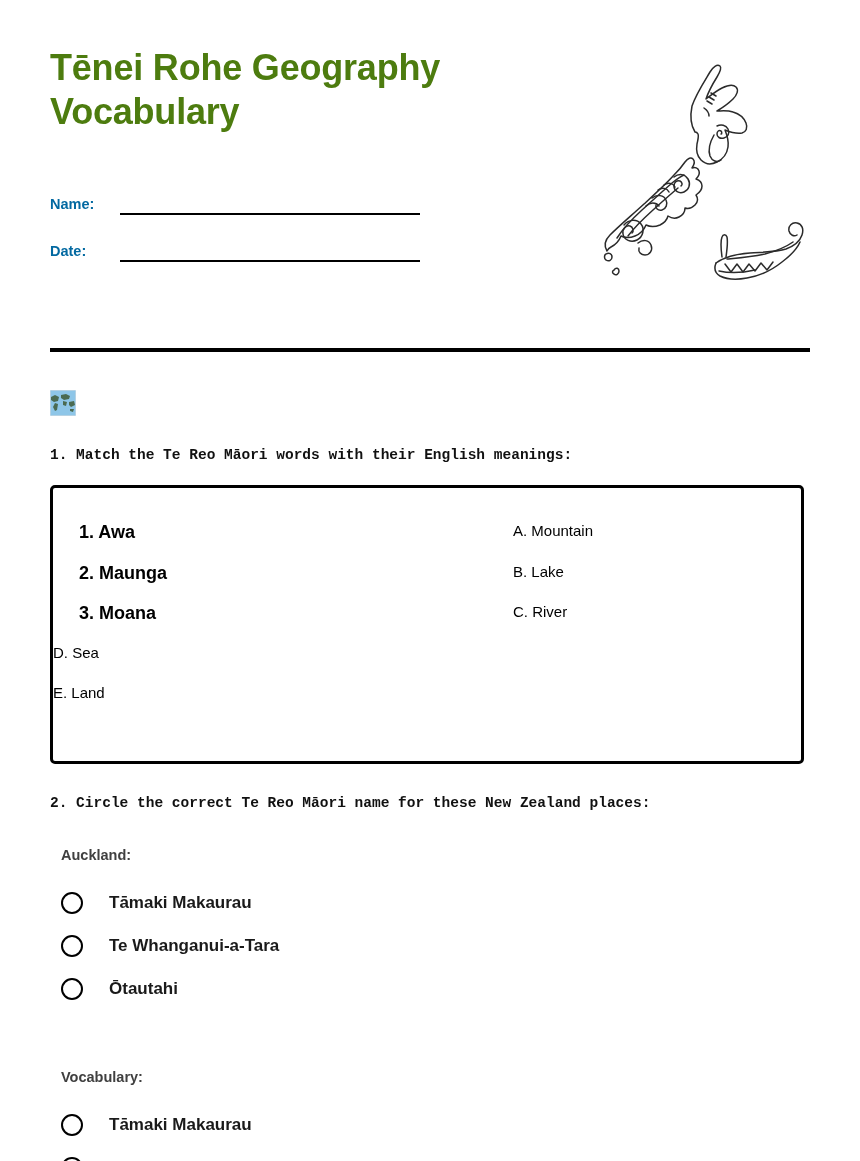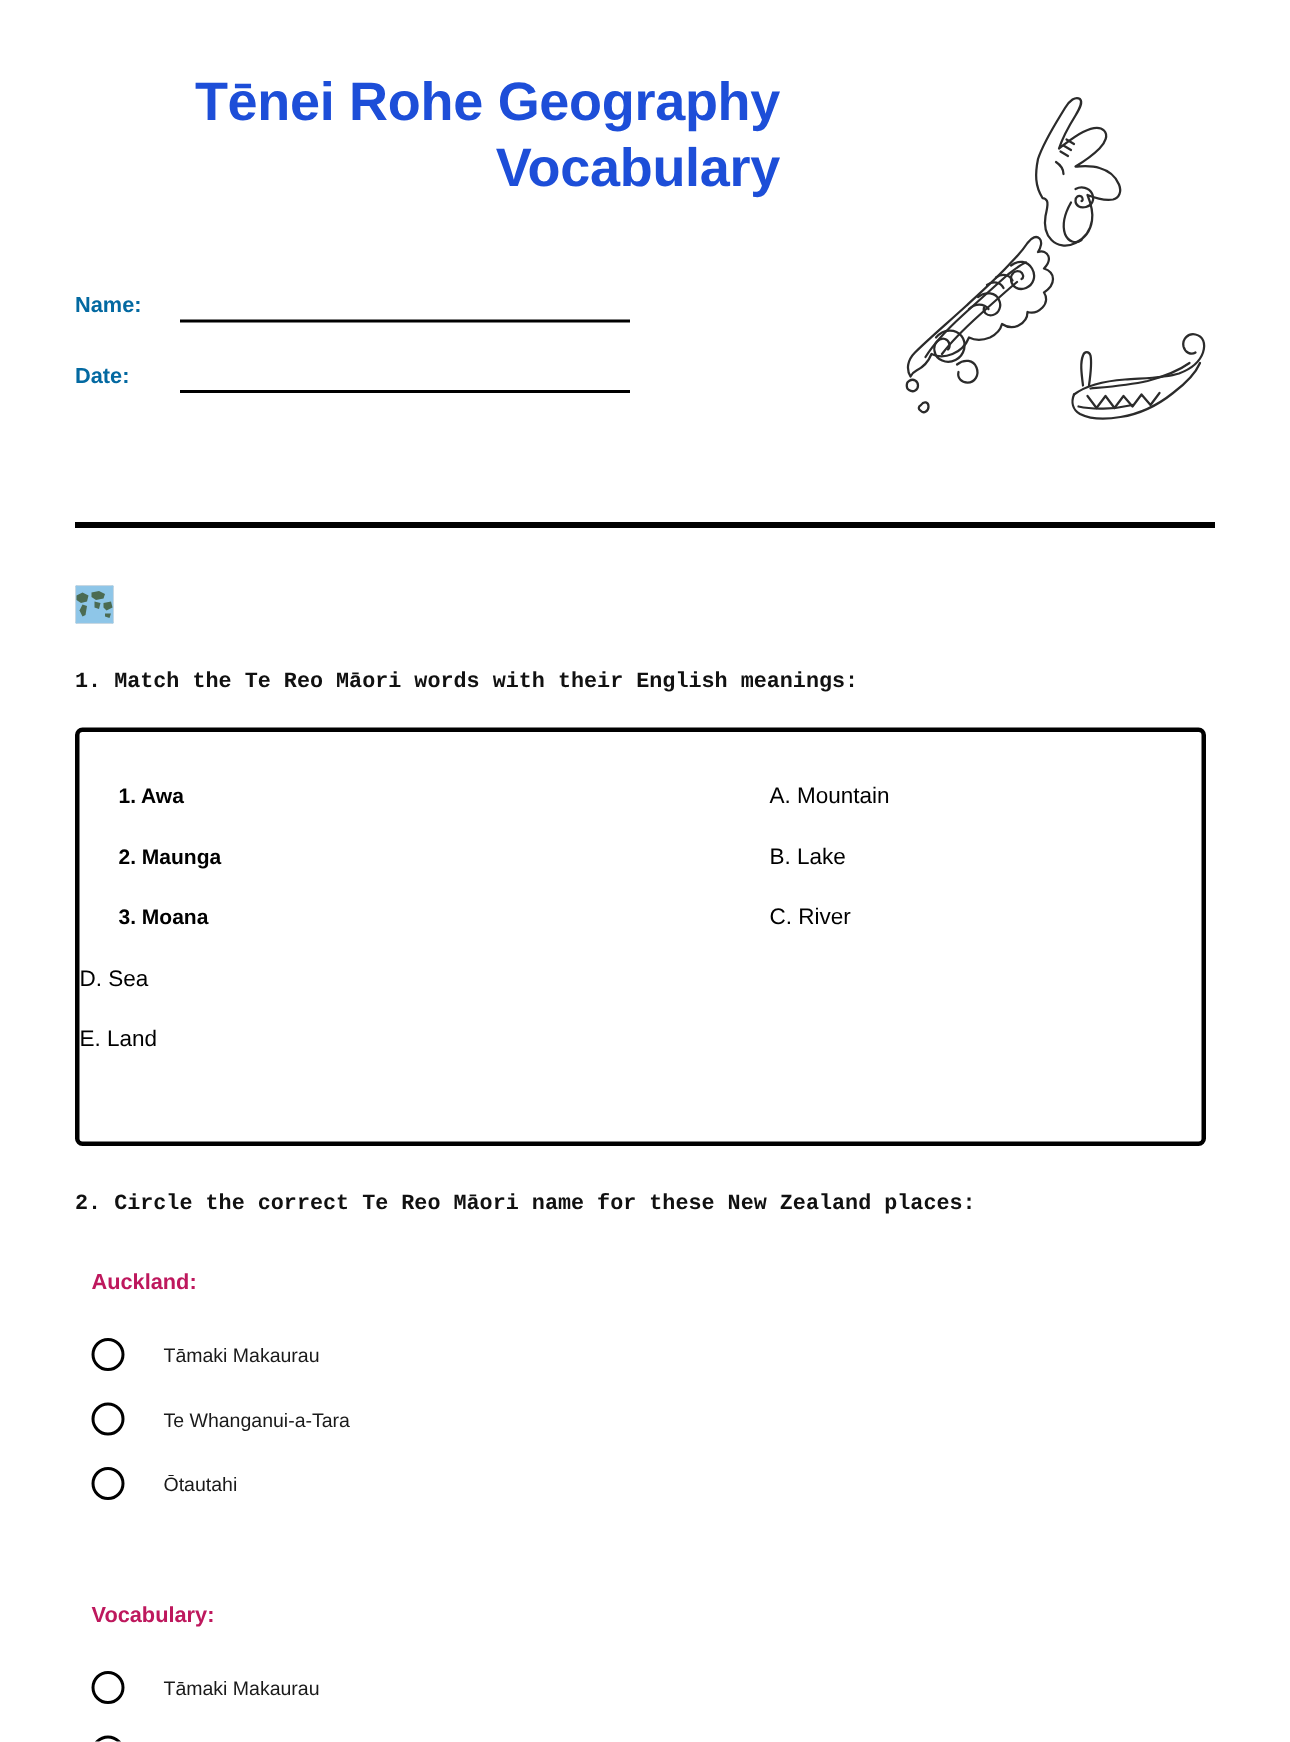--- a/index.html
+++ b/index.html
@@ -26,25 +26,24 @@
   
   .header {
     position: relative;
     padding-top: 46px;
     min-height: 258px;
   }
   .doc-title {
     font-size: 36px;
     font-weight: bold;
     line-height: 1.22;
-    color: #1d4ed8;
+    color: #4d7c0f;
     letter-spacing: -0.2px;
     margin: 0;
     width: 470px;
-    text-align: right;
   }
   .fields {
     margin-top: 34px;
     width: 470px;
   }
   .field-row {
     display: flex;
     align-items: flex-end;
     height: 47px;
   }
@@ -124,63 +123,63 @@
   }
   .match-row {
     display: flex;
     height: 40.5px;
     align-items: flex-start;
   }
   .match-left {
     flex: 0 0 460px;
     padding-left: 26px;
     box-sizing: border-box;
-    font-size: 14px;
+    font-size: 18px;
     font-weight: bold;
     color: #000000;
   }
   .match-right {
     flex: 1;
     font-size: 15px;
     font-weight: normal;
     color: #000000;
   }
 
   
   .place-group {
     margin-top: 36px;
   }
   .place-group.second {
     margin-top: 58px;
   }
   .place-label {
     font-size: 14.5px;
     font-weight: bold;
-    color: #be185d;
+    color: #404040;
     padding-left: 11px;
     margin-bottom: 19px;
   }
   .opt-row {
     display: flex;
     align-items: center;
     height: 43px;
     padding-left: 11px;
   }
   .opt-circle {
     width: 22px;
     height: 22px;
     flex: 0 0 22px;
     border: 2.5px solid #000000;
     border-radius: 50%;
     box-sizing: border-box;
   }
   .opt-text {
     margin-left: 26px;
-    font-size: 13px;
-    font-weight: normal;
+    font-size: 17px;
+    font-weight: bold;
     color: #1a1a1a;
   }
 </style>
 </head>
 <body>
 
 <div class="page">
 
   <div class="header">
 

